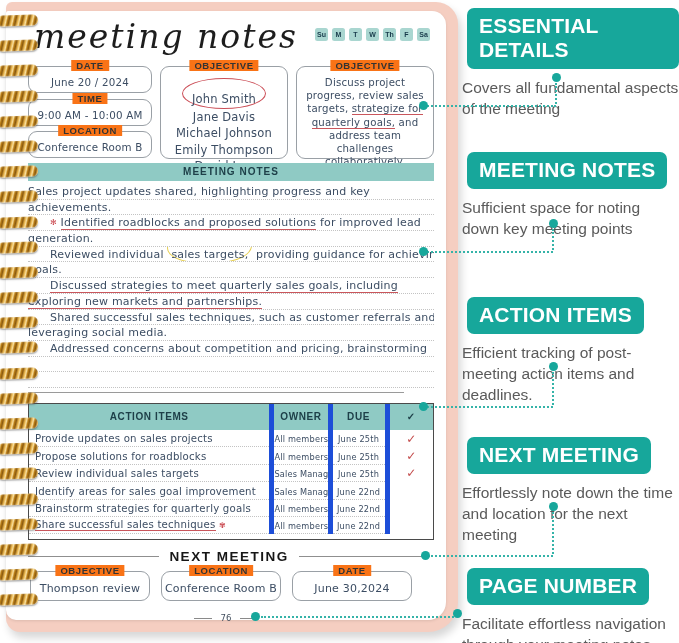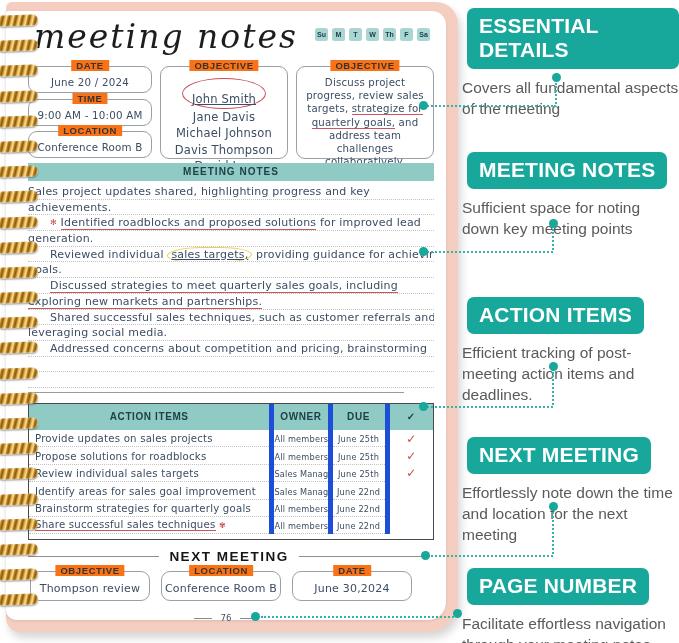--- a/index.html
+++ b/index.html
@@ -35,35 +35,35 @@
   .fbox { position:relative; border:1.2px solid #9aa0a6; border-radius:9px; background:#fff; }
   .fbox-label { position:absolute; top:-7px; left:50%; transform:translateX(-50%);
                 background:#f97316; padding:0 5px; font-size:9.5px; font-weight:600;
                 letter-spacing:0.6px; color:#333; white-space:nowrap; }
   .leftcol { width:124px; display:flex; flex-direction:column; gap:5.5px; }
   .smallbox { height:27px; }
   .smallbox .val { font-size:10.3px; text-align:center; margin-top:9px; }
   .attbox { flex:1; height:93px; }
   .attbox .names { margin-top:11px; text-align:center; font-size:11.5px; line-height:16.2px; }
   .circle-red { display:inline-block; border:1.5px solid #cb4e57; border-radius:50%;
-                padding:12px 9px 1px;text-decoration:underline; }
+                padding:12px 9px 1px; }
   .ru  { border-bottom:1.6px solid #c9565c; }
   .objbox { width:138px; height:93px; }
   .objbox .objtext { margin:9px 5px 0; font-size:10.2px; line-height:13.2px; text-align:center; }
 
   .notesbar { position:absolute; left:22px; right:12px; top:152px; height:18px;
               background:#8fcac4; color:#1e4049; font-size:10px; font-weight:700;
               letter-spacing:1px; text-align:center; line-height:18px; }
   .noteslines { position:absolute; left:22px; right:12px; top:173px; }
   .nline { height:15.7px; border-bottom:1px dotted #c3c3c3; font-size:11px;
            line-height:15px; white-space:nowrap; overflow:hidden; }
   .ind { padding-left:22px; }
   .redmark { color:#c9464d; font-size:8px; vertical-align:1px; }
   .yhl { border:1.5px solid #e8d052; border-radius:50% 45% 50% 45% / 65% 55% 65% 55%;
-         padding:0 3px 1px;text-decoration:underline; }
+         padding:16px 3px 1px; }
   .notes-end { position:absolute; left:22px; right:42px; top:381px; border-top:1.2px solid #9a9a9a; }
 
   
   .atable { position:absolute; left:22px; right:12px; top:392px; border:1.3px solid #4a4a4a;
             display:grid; grid-template-columns:59.5% 14.4% 14.1% 12%; padding-bottom:5px; background:#fff; }
   .ath { background:#8fcac4; height:26px; line-height:26px; font-size:10px; font-weight:700;
          color:#1e4049; text-align:center; letter-spacing:0.6px; }
   .csep { border-left:5px solid #1d4ed8; }
   .acell { height:17.4px; display:flex; align-items:flex-end; overflow:hidden; }
   .acell .inner { width:100%; border-bottom:1px dotted #c3c3c3; font-size:10.2px;
@@ -135,21 +135,21 @@
           <div class="val hand">Conference Room B</div>
         </div>
       </div>
 
       <div class="fbox attbox">
         <span class="fbox-label">OBJECTIVE</span>
         <div class="names hand">
           <div><span class="circle-red">John Smith</span></div>
           <div>Jane Davis</div>
           <div>Michael Johnson</div>
-          <div>Davis Thompson</div>
+          <div>Emily Thompson</div>
           <div><span class="ru">David Lee</span></div>
         </div>
       </div>
 
       <div class="fbox objbox">
         <span class="fbox-label">OBJECTIVE</span>
         <div class="objtext hand"><span>Discuss project progress, review sales targets, </span><span class="ru">strategize for quarterly goals,</span><span> and address team challenges collaboratively.</span></div>
       </div>
     </div>
 

